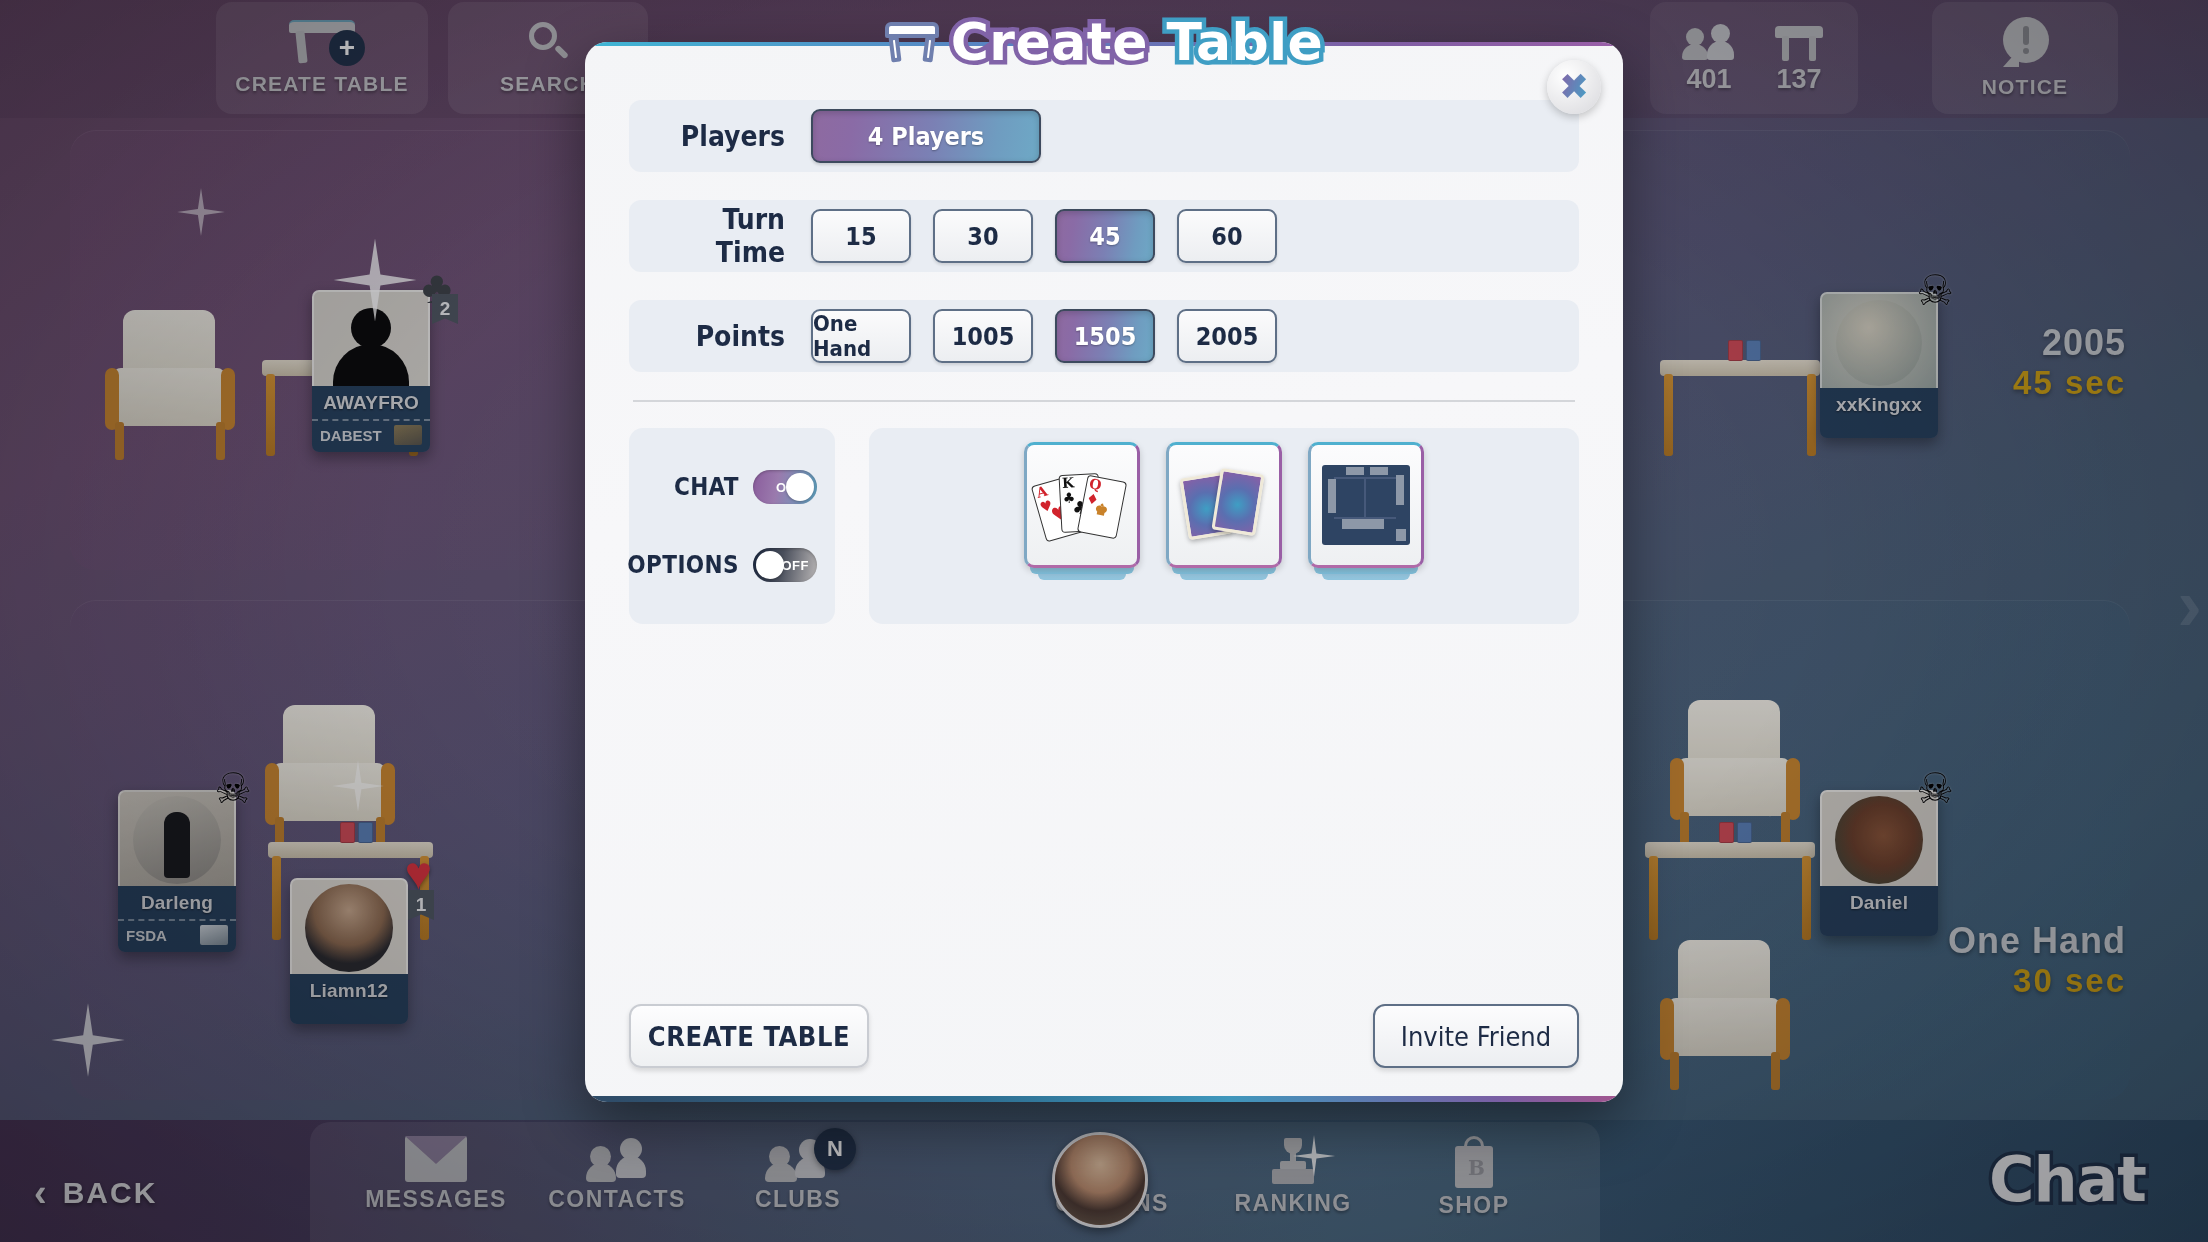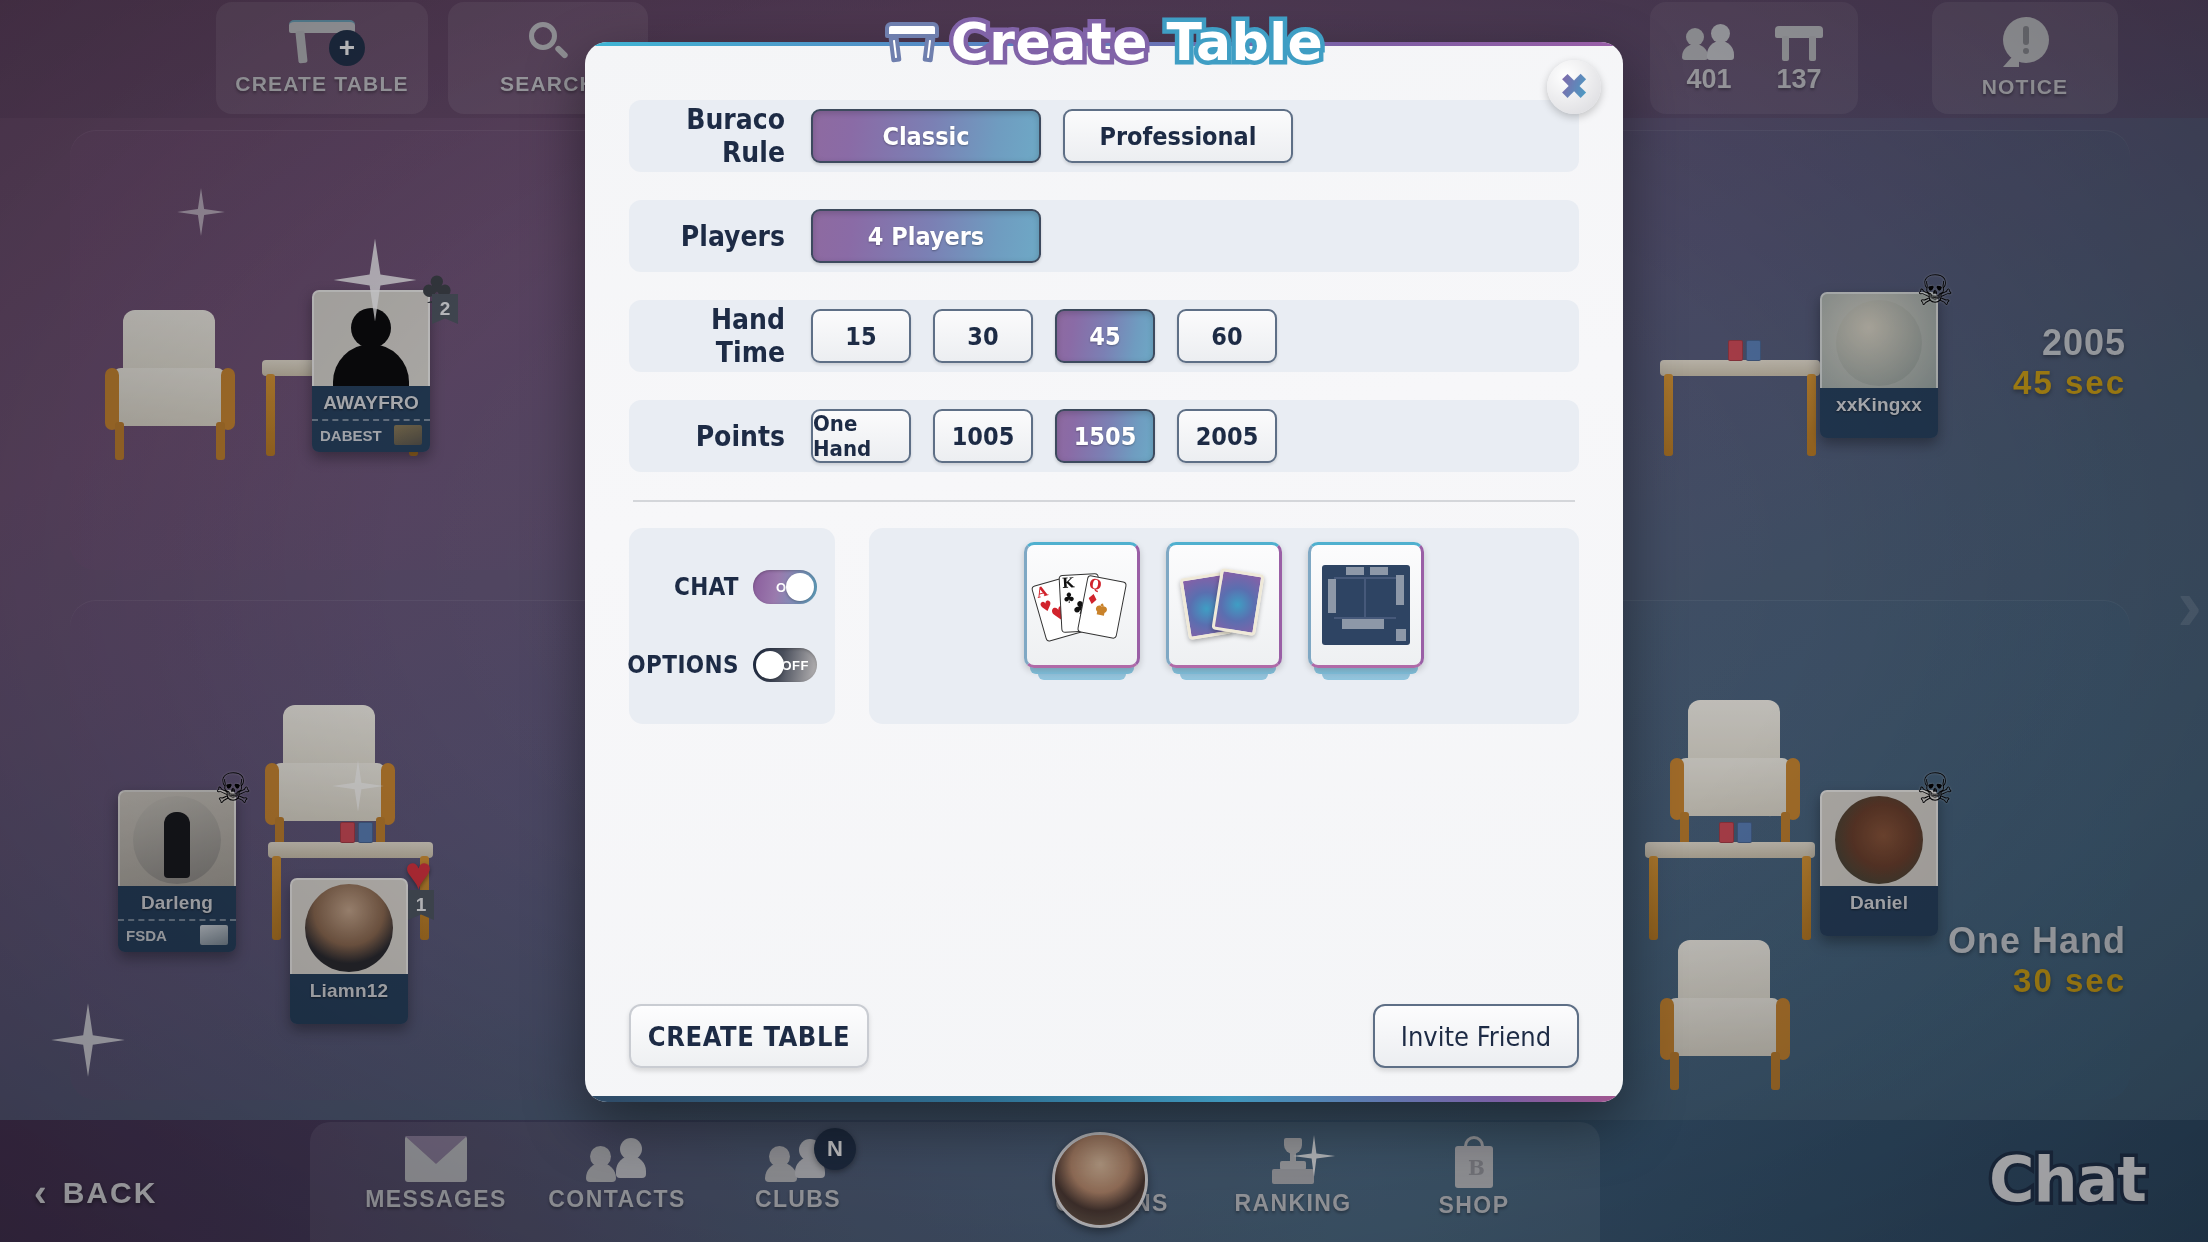--- a/index.html
+++ b/index.html
@@ -677,37 +677,30 @@
 
 <div class="scrim"></div>
 
 <div class="modal">
   <div class="close-btn">
       <span>✖</span>
     </div>
 
   <div class="modal-body">
 
-    <div class="opt-row row2">
-      <div class="opt-label">Buraco Rule</div>
-      <div class="opt-btns">
-        <div class="obtn sel">Classic</div>
-        <div class="obtn">Professional</div>
-      </div>
-    </div>
 
     <div class="opt-row row2">
       <div class="opt-label">Players</div>
       <div class="opt-btns">
         <div class="obtn sel">4 Players</div>
       </div>
     </div>
 
     <div class="opt-row row4">
-      <div class="opt-label">Hand Time</div>
+      <div class="opt-label">Turn Time</div>
       <div class="opt-btns">
         <div class="obtn">15</div>
         <div class="obtn">30</div>
         <div class="obtn sel">45</div>
         <div class="obtn">60</div>
       </div>
     </div>
 
     <div class="opt-row row4">
       <div class="opt-label">Points</div>

